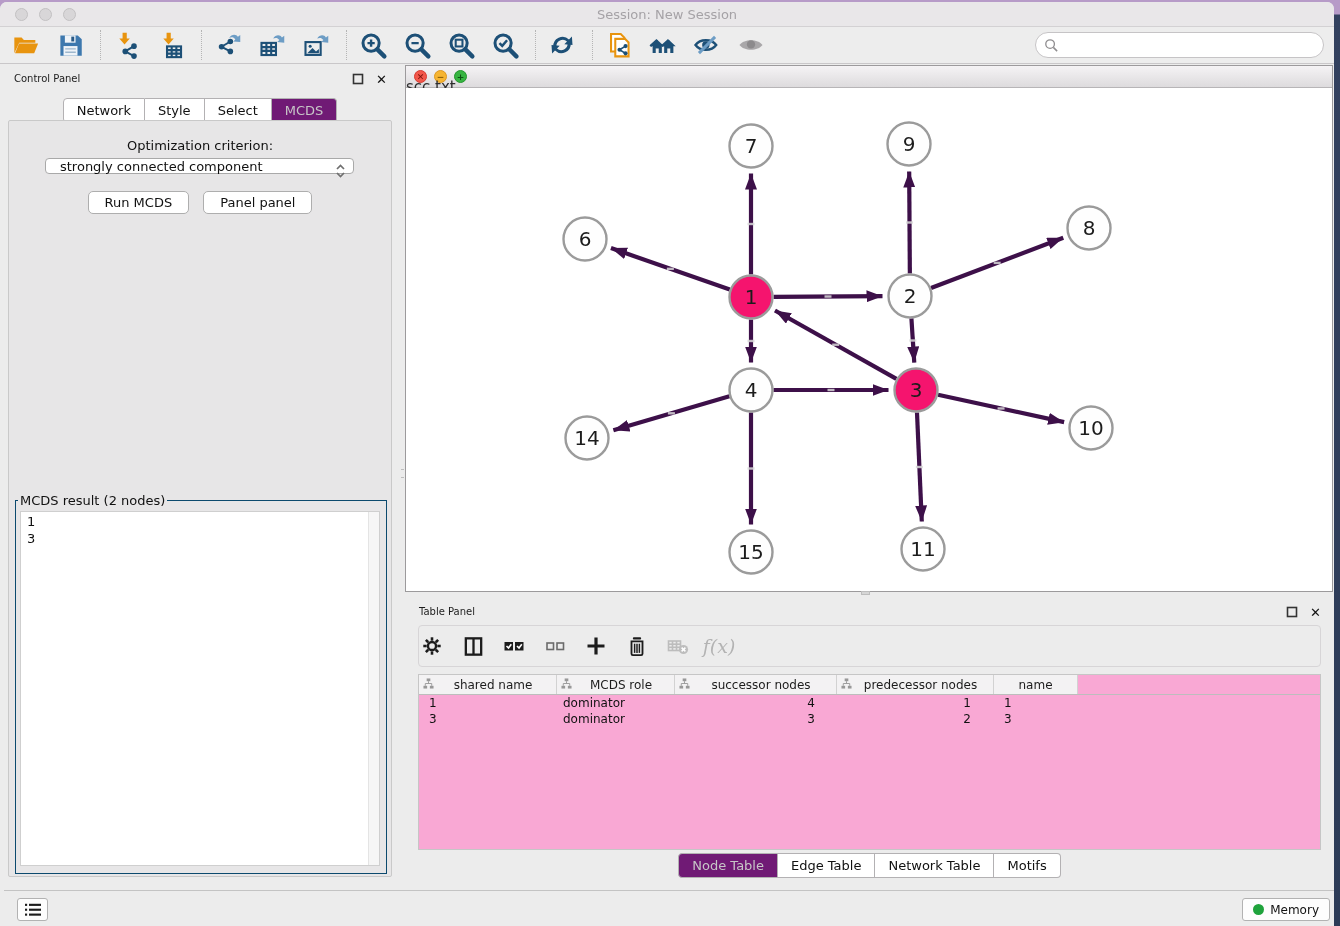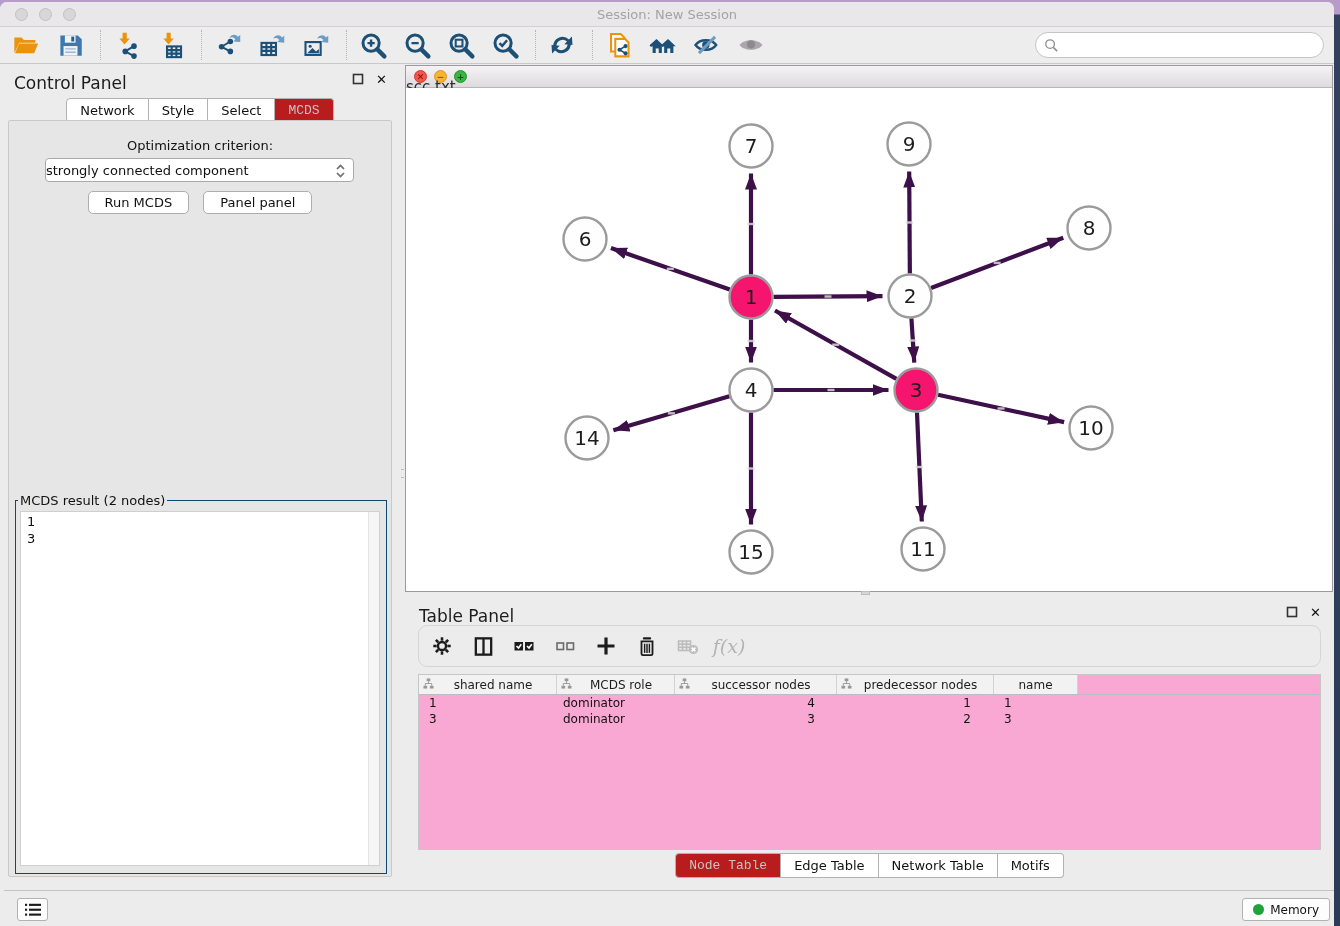--- a/index.html
+++ b/index.html
@@ -23,35 +23,35 @@
            margin-right:12px; }
   .tsep { height:30px; border-left:1px dotted #b5b5b5; margin:0 10px 0 2px; }
   .searchbox { position:absolute; right:10px; top:5px; width:289px; height:26px; background:#fff;
                border:1px solid #c6c4c6; border-radius:13px; }
   .searchbox input { position:absolute; left:28px; top:2px; width:250px; height:20px; border:none; outline:none;
                      font-size:13px; background:transparent; }
   .searchbox .mag { position:absolute; left:8px; top:5px; }
 
   
   .cpanel { position:absolute; left:0; top:62px; width:400px; height:826px; background:#ececec; }
-  .panel-title { position:absolute; left:14px; top:9px; font-size:17px; color:#1c1c1c; }
+  .panel-title { position:absolute; left:14px; top:9px; font-size:10px; color:#1c1c1c; }
   .wbtn { position:absolute; top:9px; font-size:13px; color:#111; line-height:13px; cursor:default; }
   .cp-tabs { position:absolute; left:0; top:34px; width:100%; text-align:center; }
   .tabgroup { display:inline-flex; }
   .tab { font-size:13px; padding:4px 13px; background:#fff; border:1px solid #b3b1b3; border-left:none;
          color:#111; }
   .tab:first-child { border-left:1px solid #b3b1b3; border-radius:4px 0 0 4px; }
   .tab:last-child { border-radius:0 4px 4px 0; }
-  .tab.active { background:#b91c1c; color:#c7c5c7;font-family:Liberation Mono, monospace; }
+  .tab.active { background:#701a75; color:#c7c5c7; }
   .cp-inner { position:absolute; left:8px; top:56px; width:384px; height:757px; background:#e7e6e7;
               border:1px solid #c9c9c9; border-radius:2px; }
   .opt-label { position:absolute; left:0; top:17px; width:100%; text-align:center; font-size:13px; color:#111; }
-  .dropdown { position:absolute; left:36px; top:37px; width:309px; height:24px; background:#fff;
+  .dropdown { position:absolute; left:36px; top:37px; width:309px; height:16px; background:#fff;
               border:1px solid #a9a9a9; border-radius:4px; font-size:13px; color:#111;
-              display:flex; align-items:center; }
+              display:flex; align-items:center; padding-left:14px; }
   .dd-stepper { position:absolute; right:7px; top:4px; }
   .cp-buttons { position:absolute; left:0; top:70px; width:100%; display:flex; justify-content:center; gap:14px; }
   .pushbtn { height:23px; background:#fff; border:1px solid #aeaeae; border-radius:5px; font-size:13px;
              color:#111; padding:0 16px; font-family:inherit; }
   .mcds-fieldset { position:absolute; left:6px; top:372px; width:372px; height:381px;
                    border:1px solid #0c4a6e; background:transparent; }
   .mcds-fieldset legend { font-size:13px; color:#111; margin-left:2px; padding:0 2px; }
   .mcds-box { position:absolute; left:4px; top:3px; width:360px; height:355px; background:#fff;
               border:1px solid #cfcfcf; font-size:13px; color:#111; line-height:17px; padding:1px 0 0 6px; }
   .mcds-scroll { position:absolute; right:0; top:0; width:11px; height:100%; background:#f6f6f6;
@@ -73,21 +73,21 @@
   .nt-close { left:8px;  background:#f2564a; border:1px solid #d63b31; color:#7d100c; }
   .nt-min   { left:28px; background:#f6b431; border:1px solid #dd9821; color:#8a5d07; }
   .nt-max   { left:48px; background:#37b441; border:1px solid #23962e; color:#0c5413; }
   .net-canvas { position:absolute; left:0; top:22px; width:926px; height:503px; background:#fff; }
   .hsplit-grip { position:absolute; left:455px; bottom:-4px; width:9px; height:4px; background:#d6d6d6;
                  border:1px solid #bdbdbd; }
 
   
   .tpanel { position:absolute; left:405px; top:595px; width:929px; height:293px; background:#ececec; }
   .tp-toolbar { position:absolute; left:13px; top:28px; width:903px; height:42px; border:1px solid #d7d5d7;
-                border-radius:9px; display:flex; align-items:center; padding-left:10px; gap:15px; }
+                border-radius:4px; display:flex; align-items:center; gap:15px; }
   .tp-icon { width:26px; height:26px; display:flex; align-items:center; justify-content:center; }
   .fx { font-family:"DejaVu Serif","Liberation Serif",serif; font-style:italic; font-size:19px; color:#b3b3b3; }
   .tp-table { position:absolute; left:13px; top:77px; width:903px; height:176px; background:#f9a8d4;
               border:1px solid #c6c6c6; overflow:hidden; }
   .thead { display:flex; height:20px; border-bottom:1px solid #bdbdbd; }
   .th { background:#f3f2f3; border-right:1px solid #d2d2d2; display:flex; align-items:center;
         font-size:12px; color:#1c1c1c; padding:0 4px; }
   .th .thlabel { flex:1; text-align:center; }
   .trow { display:flex; height:16px; align-items:center; }
   .td { font-size:12px; color:#111; overflow:hidden; white-space:nowrap; }

